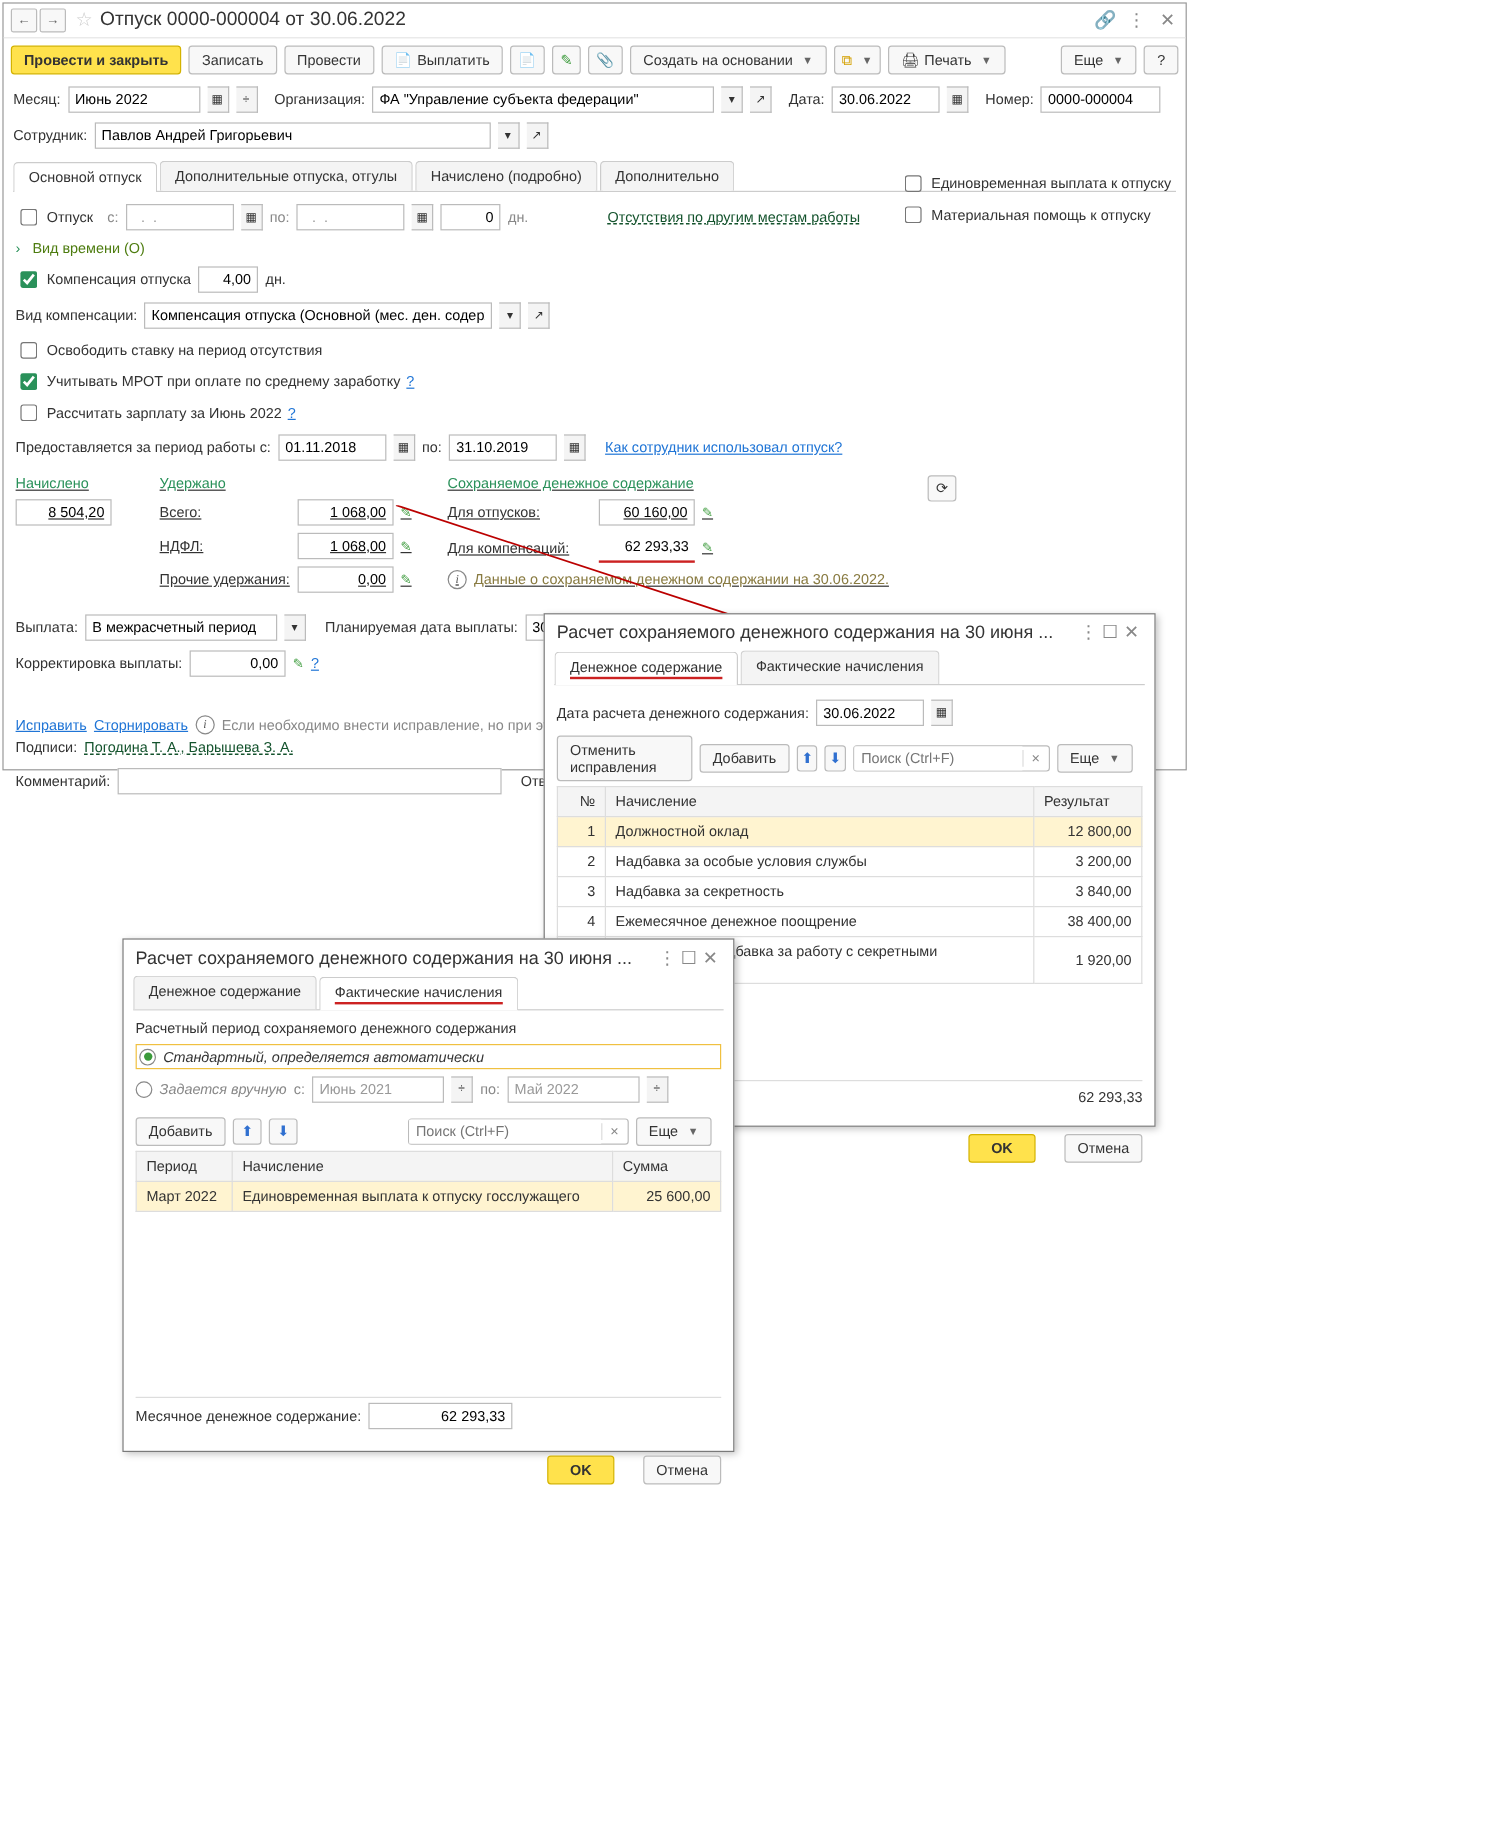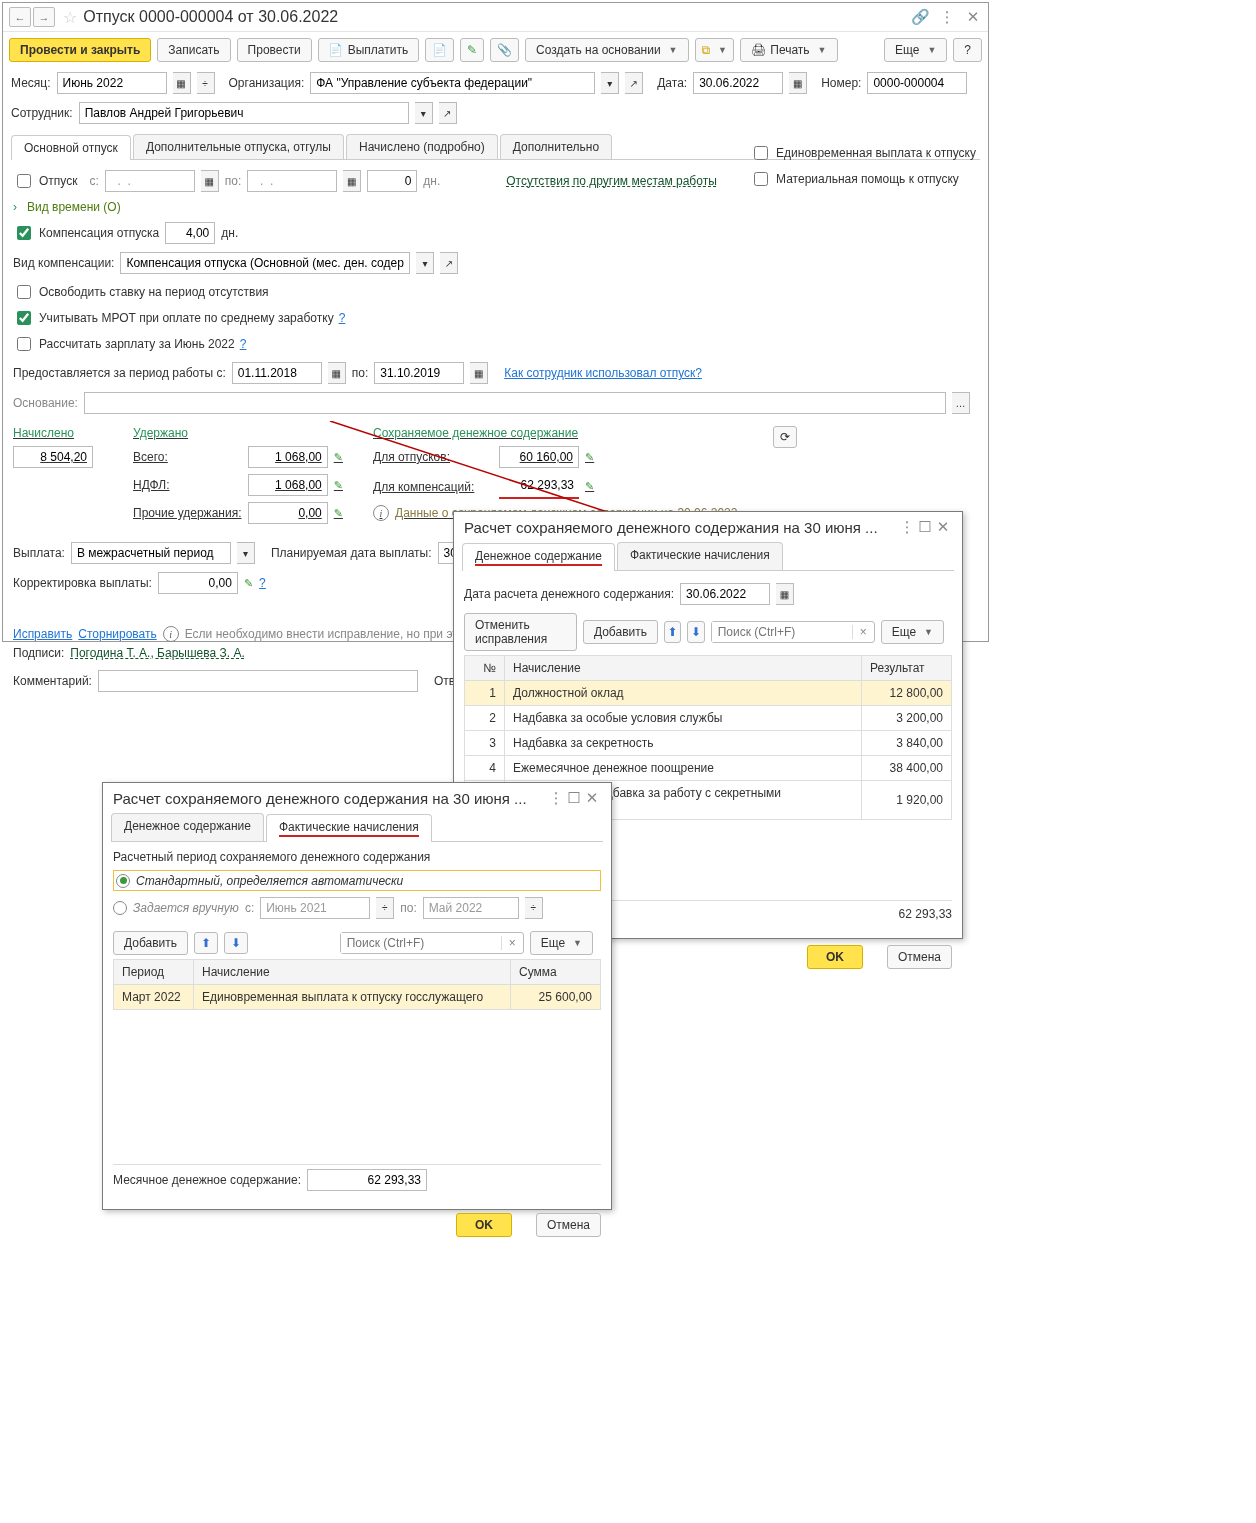--- a/index.html
+++ b/index.html
@@ -332,25 +332,20 @@
     <div class="form-row" style="padding-left:0">
       <span class="lbl">Предоставляется за период работы с:</span>
       <input class="input input-date" value="01.11.2018" style="">
       <span class="dd-btn">▦</span>
       <span class="lbl">по:</span>
       <input class="input input-date" value="31.10.2019" style="">
       <span class="dd-btn">▦</span>
       <span class="link" style="margin-left:10px">Как сотрудник использовал отпуск?</span>
     </div>
 
-    <div class="form-row" style="padding-left:0">
-      <span class="lbl muted">Основание:</span>
-      <input class="input" style="flex: 1 1 0%;">
-      <span class="dd-btn">…</span>
-    </div>
 
     <div class="section-row">
       <div class="section-col" style="width:90px">
         <span class="sec-title-green">Начислено</span>
         <input class="input num-input" value="8 504,20" style="">
       </div>
       <div class="section-col" style="width:210px">
         <span class="sec-title-green">Удержано</span>
         <div style="display:flex; align-items:center; gap:6px">
           <span class="lbl" style="width:110px">Всего:</span>
@@ -539,21 +534,21 @@
       </span>
       <div style="display:flex; align-items:center; gap:6px">
         <label class="radio">
           <span class="radio-mark"></span>
           <span class="muted">Задается вручную</span>
         </label>
         <span class="lbl muted">с:</span>
         <input class="input ghost" style="width: 110px;" value="Июнь 2021">
         <span class="dd-btn">÷</span>
         <span class="lbl muted">по:</span>
-        <input class="input ghost" style="width: 96px;" value="Май 2022">
+        <input class="input ghost" style="width: 110px;" value="Май 2022">
         <span class="dd-btn">÷</span>
       </div>
     </div>
     <div class="form-row" style="padding-left:0; margin-top:8px; gap:6px">
       <span class="btn">Добавить</span>
       <span class="arrow-btn" style="color:#3070d0">⬆</span>
       <span class="arrow-btn" style="color:#3070d0">⬇</span>
       <span class="flex-spacer"></span>
       <span class="search-box">
         <input style="width: 160px;" placeholder="Поиск (Ctrl+F)">

